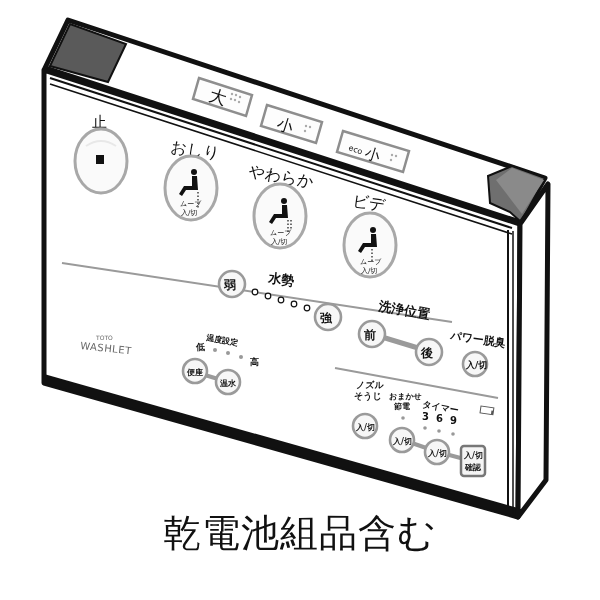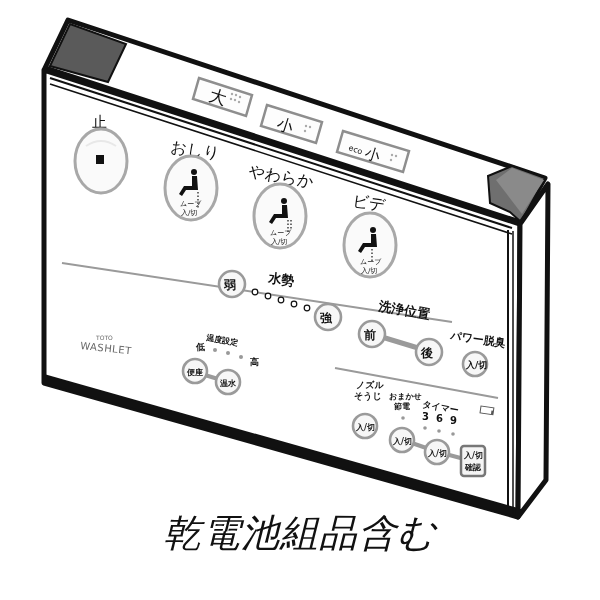--- a/index.html
+++ b/index.html
@@ -3,21 +3,21 @@
 <meta charset="utf-8">
 <style>
   html, body { margin:0; padding:0; background:#ffffff; }
   body { width:600px; height:600px; position:relative; overflow:hidden;
          font-family: "DejaVu Sans", sans-serif; }
   svg { position:absolute; left:0; top:0; }
   .lbl { font-family:"DejaVu Sans", sans-serif; fill:#111; }
   .btn-ring { fill:#f7f7f7; stroke:#9a9a9a; stroke-width:2.6; }
   .btn-ring-lg { fill:#fafafa; stroke:#a8a8a8; stroke-width:3; }
   .caption { position:absolute; left:0; width:600px; top:508px; text-align:center;
-             font-family:"DejaVu Sans", sans-serif; font-size:38px; color:#111; letter-spacing:1px;font-style:italic; }
+             font-family:"DejaVu Sans", sans-serif; font-size:38px; color:#111; letter-spacing:1px; }
 </style>
 </head>
 <body>
 
 <svg width="600" height="600" viewBox="0 0 600 600">
 
   <polygon points="45,68 68,20 545,178 520,222" fill="#ffffff" stroke="#111" stroke-width="5" stroke-linejoin="round"></polygon>
 
   <polygon points="50,66 70,24 126,44 108,82" fill="#5a5a5a" stroke="#111" stroke-width="2"></polygon>
 

